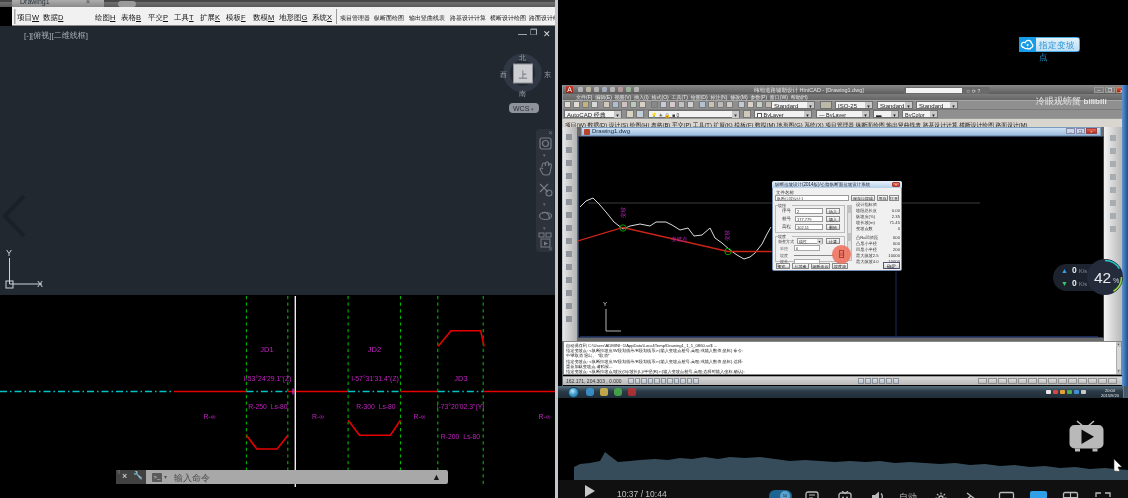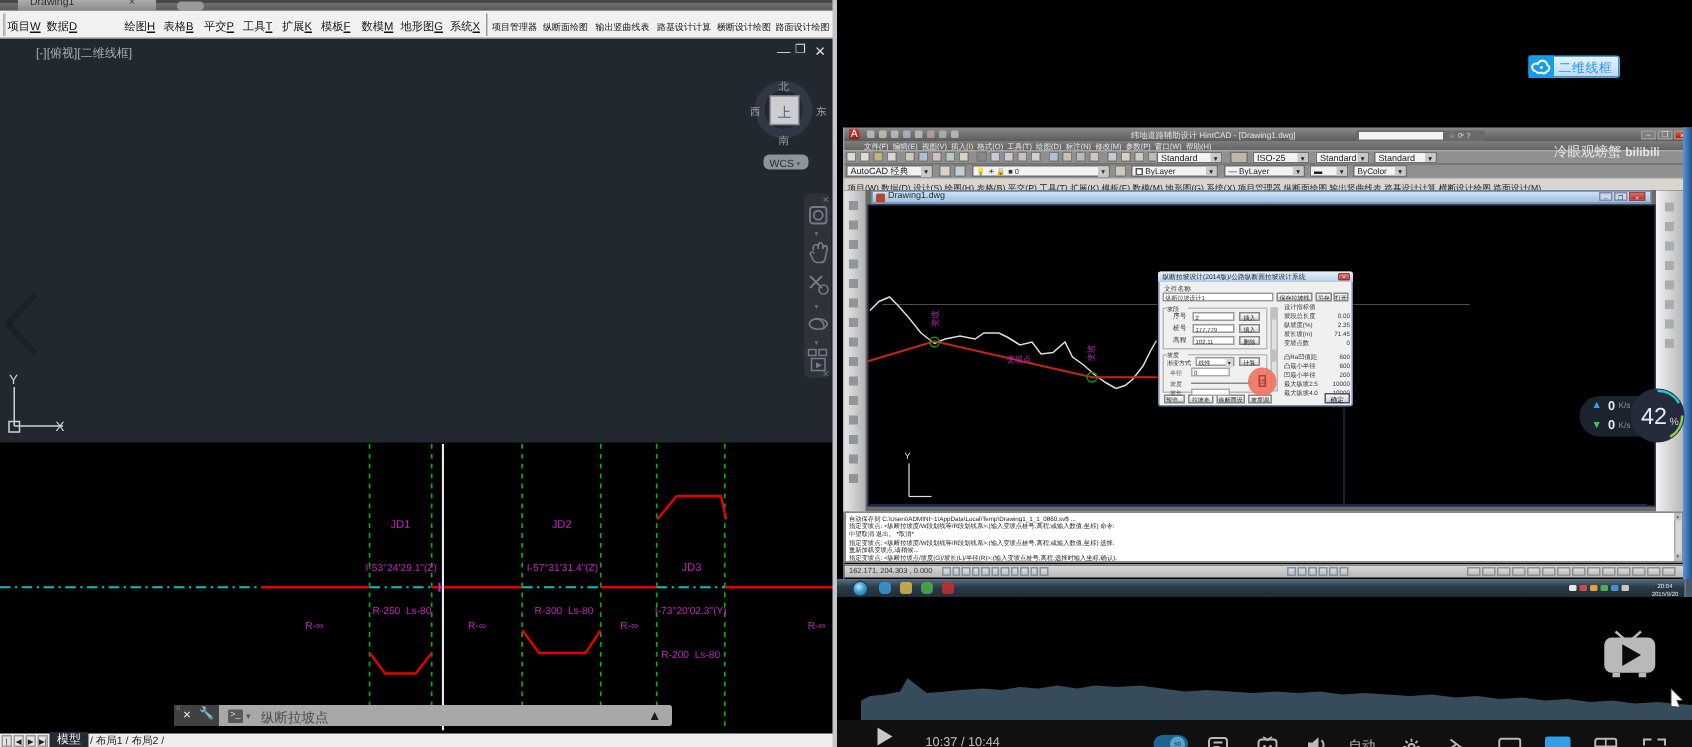--- a/index.html
+++ b/index.html
@@ -15,21 +15,21 @@
 <div class="abs" id="leftapp" style="left:0;top:0;width:557px;height:498px;background:#000;">
 
   <div class="abs" style="left:0;top:0;width:557px;height:7px;background:linear-gradient(#787878,#5a5a5a);overflow:hidden;">
     <div class="abs" style="left:0;top:0;width:557px;height:2px;background:#474747;"></div>
     <div class="abs" style="left:12px;top:0;width:92px;height:7px;background:linear-gradient(#adadad,#8a8a8a);"></div>
     <div class="abs" style="left:20px;top:-2px;width:80px;height:9px;font-size:7px;color:#26303a;">Drawing1</div>
     <div class="abs" style="left:86px;top:-2px;font-size:7px;color:#444;">×</div>
     <div class="abs" style="left:118px;top:1px;width:18px;height:6px;background:#9a9a9a;border-radius:3px;"></div>
   </div>
 
-  <div class="abs" id="menubar" style="left:0;top:7px;width:557px;height:19px;background:#f1f1f1;border-bottom:1px solid #8a8a8a;overflow:hidden;">
+  <div class="abs" id="menubar" style="left:12px;top:7px;width:557px;height:19px;background:#f1f1f1;border-bottom:1px solid #8a8a8a;overflow:hidden;">
         <span style="position:absolute;left:5px;top:6px;font-size:7.5px;color:#141414;">项目<u>W</u></span>
         <span style="position:absolute;left:31px;top:6px;font-size:7.5px;color:#141414;">数据<u>D</u></span>
         <span style="position:absolute;left:57px;top:6px;font-size:7.5px;color:#141414;margin-top:41px;">设计<u>S</u></span>
         <span style="position:absolute;left:83px;top:6px;font-size:7.5px;color:#141414;">绘图<u>H</u></span>
         <span style="position:absolute;left:109px;top:6px;font-size:7.5px;color:#141414;">表格<u>B</u></span>
         <span style="position:absolute;left:136px;top:6px;font-size:7.5px;color:#141414;">平交<u>P</u></span>
         <span style="position:absolute;left:162px;top:6px;font-size:7.5px;color:#141414;">工具<u>T</u></span>
         <span style="position:absolute;left:188px;top:6px;font-size:7.5px;color:#141414;">扩展<u>K</u></span>
         <span style="position:absolute;left:214px;top:6px;font-size:7.5px;color:#141414;">模板<u>F</u></span>
         <span style="position:absolute;left:241px;top:6px;font-size:7.5px;color:#141414;">数模<u>M</u></span>
@@ -135,44 +135,36 @@
         <text x="460.5" y="143.6" fill="#c322c3" font-size="6.8" text-anchor="middle">R-200&nbsp;&nbsp;Ls-80</text>
       </svg>
 
   <div class="abs" style="left:116px;top:470px;width:332px;height:14px;background:#a8a8a8;border-radius:2px;overflow:hidden;">
     <div class="abs" style="left:0;top:0;width:30px;height:14px;background:#414141;"></div>
     <div class="abs" style="left:1px;top:1px;width:3px;height:12px;color:#8a8a8a;font-size:5px;line-height:3px;">⠿</div>
     <div class="abs" style="left:6px;top:1px;color:#e8e8e8;font-size:9px;">×</div>
     <div class="abs" style="left:17px;top:1px;color:#dcdcdc;font-size:8px;">🔧</div>
     <div class="abs" style="left:36px;top:2.5px;width:10px;height:9px;background:#5a5a5a;border-radius:1px;color:#ddd;font-size:6px;text-align:center;line-height:9px;">&gt;_</div>
     <div class="abs" style="left:48px;top:3px;color:#555;font-size:6px;">▾</div>
-    <div class="abs" style="left:58px;top:2px;color:#4d4d4d;font-size:9px;">纵断拉坡点</div>
+    <div class="abs" style="left:58px;top:2px;color:#4d4d4d;font-size:9px;">输入命令</div>
     <div class="abs" style="left:316px;top:2px;color:#1a1a1a;font-size:9px;">▲</div>
   </div>
 
-  <div class="abs" style="left:0;top:489px;width:557px;height:9px;background:#ededed;overflow:visible;">
-    <div class="abs" style="left:1px;top:0.5px;width:7px;height:8px;background:#e4e4e4;border:1px solid #9a9a9a;color:#222;font-size:5px;text-align:center;line-height:8px;">|◀</div>
-        <div class="abs" style="left:9px;top:0.5px;width:7px;height:8px;background:#e4e4e4;border:1px solid #9a9a9a;color:#222;font-size:5px;text-align:center;line-height:8px;">◀</div>
-        <div class="abs" style="left:17px;top:0.5px;width:7px;height:8px;background:#e4e4e4;border:1px solid #9a9a9a;color:#222;font-size:5px;text-align:center;line-height:8px;">▶</div>
-        <div class="abs" style="left:25px;top:0.5px;width:7px;height:8px;background:#e4e4e4;border:1px solid #9a9a9a;color:#222;font-size:5px;text-align:center;line-height:8px;">▶|</div>
-    <div class="abs" style="left:33px;top:-1px;width:26px;height:10px;background:#262b33;color:#f0f0f0;font-size:8px;text-align:center;line-height:10px;">模型</div>
-    <div class="abs" style="left:60px;top:-0.5px;color:#222;font-size:7px;">/ 布局1 / 布局2 /</div>
-  </div>
 
 </div>
 
 <div class="abs" style="left:555px;top:0;width:3px;height:498px;background:#c3c7cb;"></div>
 
 <div class="abs" id="rightpage" style="left:558px;top:0;width:570px;height:498px;background:#000;overflow:hidden;">
       <div class="abs" style="left:461px;top:37px;width:61px;height:15px;border-radius:2.5px;overflow:hidden;border:1px solid #49a8e0;background:linear-gradient(#e2f2fc,#bcdcf4);"></div>
       <div class="abs" style="left:461px;top:37px;width:17px;height:15px;background:#179ce8;"><svg width="17" height="15">
           <path d="M5,10.5 a2.6,2.6 0 1 1 1.2,-4.9 a3.2,3.2 0 0 1 6.2,0.7 a2.3,2.3 0 0 1 -0.4,4.4 a2,2 0 0 1 -3.4,0.6 a2.6,2.6 0 0 1 -3.6,-0.8" fill="none" stroke="#fff" stroke-width="1.3"></path>
           <circle cx="8.6" cy="8" r="1" fill="#fff"></circle>
         </svg></div>
-      <div class="abs" style="left:481px;top:40px;width:40px;height:10px;font-size:8.5px;color:#2b95d6;letter-spacing:0.5px;">二维线框</div>
+      <div class="abs" style="left:481px;top:40px;width:40px;height:10px;font-size:8.5px;color:#2b95d6;letter-spacing:0.5px;">指定变坡点</div>
       <div class="abs" style="left:4px;top:85px;width:566px;height:9px;background:linear-gradient(#8a8a8a,#5c5c5c);overflow:hidden;"></div>
       <div class="abs" style="left:4px;top:94px;width:566px;height:6px;background:linear-gradient(#7c7c7c,#666);overflow:hidden;">
         <span style="position:absolute;left:14px;top:0px;font-size:5px;color:#e8e8e8;white-space:nowrap;">文件(F)&nbsp;&nbsp;编辑(E)&nbsp;&nbsp;视图(V)&nbsp;&nbsp;插入(I)&nbsp;&nbsp;格式(O)&nbsp;&nbsp;工具(T)&nbsp;&nbsp;绘图(D)&nbsp;&nbsp;标注(N)&nbsp;&nbsp;修改(M)&nbsp;&nbsp;参数(P)&nbsp;&nbsp;窗口(W)&nbsp;&nbsp;帮助(H)</span>
       </div>
       <div class="abs" style="left:8px;top:86px;width:7px;height:7px;background:linear-gradient(#d03a2a,#8c1f14);border-radius:1px;color:#fff;font-size:7px;text-align:center;line-height:7px;">A</div>
       <div class="abs" style="left:20px;top:87px;width:5px;height:5px;background:#cfcfcf;border-radius:1px;opacity:0.7;"></div>
       <div class="abs" style="left:28px;top:87px;width:5px;height:5px;background:#d8d2b8;border-radius:1px;opacity:0.7;"></div>
       <div class="abs" style="left:36px;top:87px;width:5px;height:5px;background:#cfcfcf;border-radius:1px;opacity:0.7;"></div>
       <div class="abs" style="left:44px;top:87px;width:5px;height:5px;background:#b8c8d8;border-radius:1px;opacity:0.7;"></div>
       <div class="abs" style="left:52px;top:87px;width:5px;height:5px;background:#cfcfcf;border-radius:1px;opacity:0.7;"></div>

